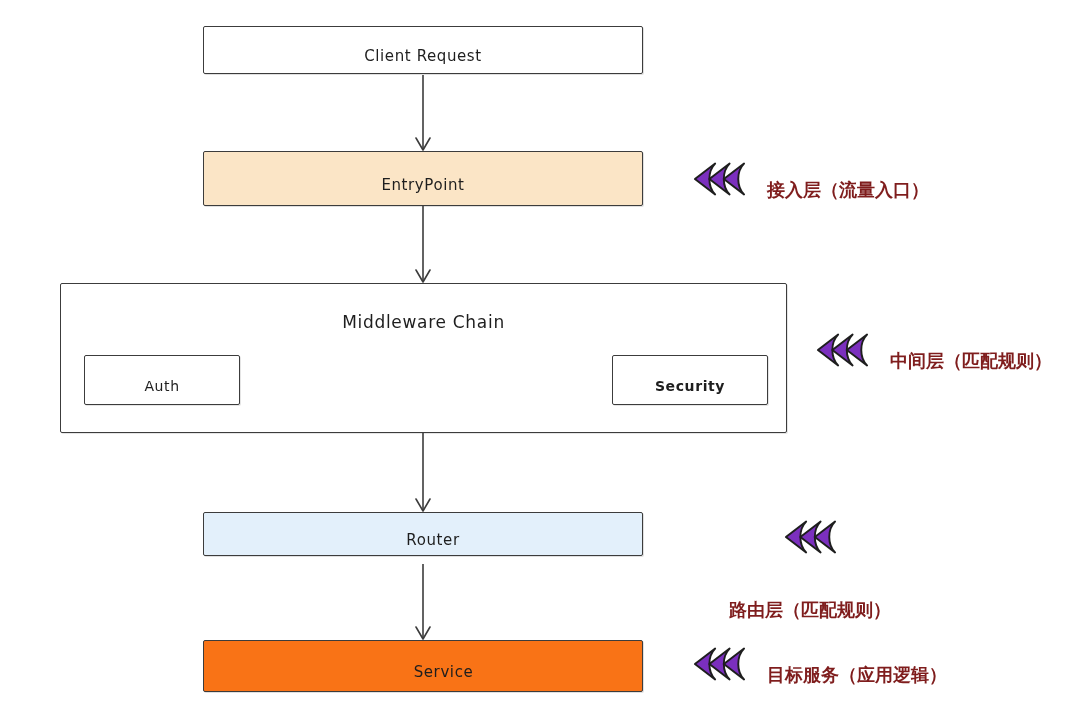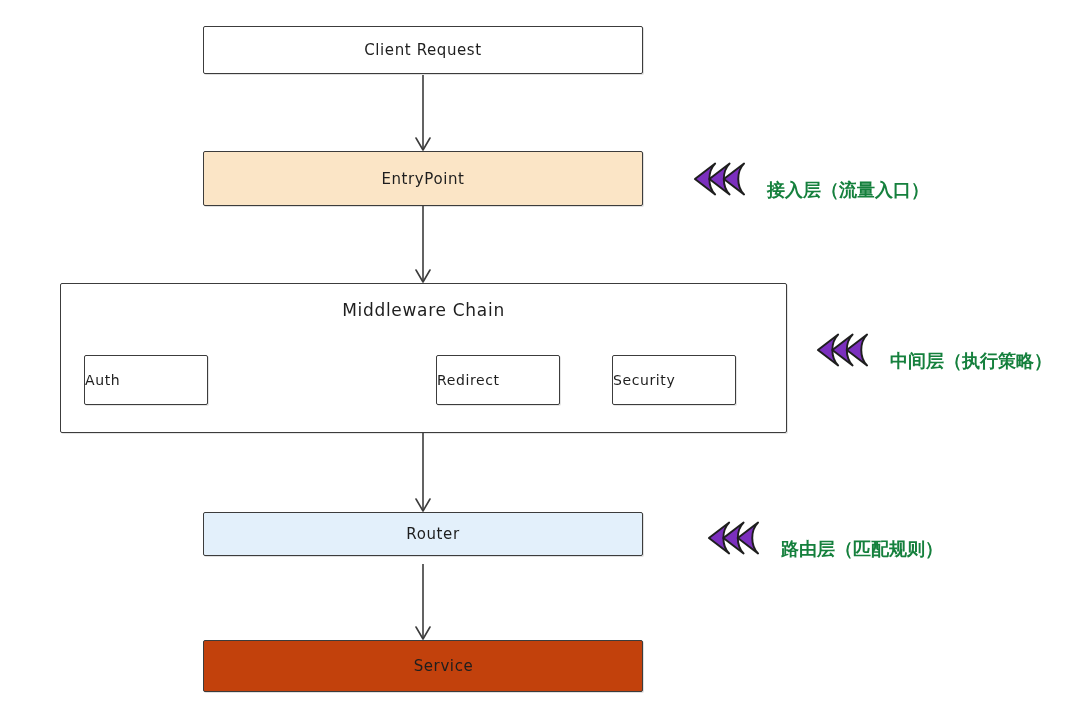--- a/index.html
+++ b/index.html
@@ -20,20 +20,21 @@
     display: flex;
     align-items: center;
     justify-content: center;
     box-shadow: 1px 1px 0 rgba(0,0,0,0.12);
   }
   .node-label {
     font-size: 15px;
     letter-spacing: 0.6px;
     color: #1e1e1e;
     white-space: nowrap;
+    margin-top: 12px;
   }
   .client  { left: 203px; top: 26px;  width: 440px; height: 48px; }
   .entry   { left: 203px; top: 151px; width: 440px; height: 55px; }
   .router  { left: 203px; top: 512px; width: 440px; height: 44px; padding-left: 20px; }
   .service { left: 203px; top: 640px; width: 440px; height: 52px; }
 
   .mw-outer {
     position: absolute;
     left: 60px; top: 283px; width: 727px; height: 150px;
     border: 1.6px solid #3c3c3c;
@@ -44,64 +45,64 @@
   .mw-title {
     position: absolute;
     top: 16px; left: 0; right: 0;
     text-align: center;
     font-size: 17px;
     letter-spacing: 0.7px;
     color: #1e1e1e;
   }
   .mw-child {
     position: absolute;
-    top: 71px; width: 124px; height: 50px;
+    top: 71px; width: 156px; height: 50px;
     border: 1.4px solid #3c3c3c;
     border-radius: 2px;
     background: #ffffff;
-    display: flex; align-items: center; justify-content: flex-start;
+    display: flex; align-items: center; justify-content: center;
     box-shadow: 1px 1px 0 rgba(0,0,0,0.10);
   }
   .mw-child .node-label { font-size: 14px; }
   .mw-c0 { left: 23px; }
   .mw-c1 { left: 199px; }
   .mw-c2 { left: 375px; }
-  .mw-c3 { left: 551px; }
+  .mw-c3 { left: 551px; font-weight: bold; }
 
   .arrow { position: absolute; left: 413px; width: 20px; }
   .arrow line, .arrow polyline {
     stroke: #3c3c3c; stroke-width: 1.6; fill: none;
     stroke-linecap: round; stroke-linejoin: round;
   }
   .a1 { top: 75px;  height: 76px; }
   .a2 { top: 206px; height: 77px; }
   .a3 { top: 433px; height: 79px; }
   .a4 { top: 564px; height: 76px; }
 
   .annotation {
     position: absolute;
     display: flex;
     align-items: center;
     gap: 22px;
     height: 38px;
   }
   .ann1 { left: 693px; top: 160px; }
   .ann2 { left: 816px; top: 331px; }
-  .ann3 { left: 707px; top: 519px; }
+  .ann3 { left: 729px; top: 519px; flex-direction: column; }
   .ann4 { left: 693px; top: 645px; }
   .chevron-icon { width: 52px; height: 36px; flex: 0 0 auto; }
   .chevron-icon path {
     stroke: #1e1e1e;
     stroke-width: 2;
     stroke-linejoin: round;
   }
   .annotation-label {
     font-size: 18px;
     font-weight: bold;
-    color: #15803d;
+    color: #7f1d1d;
     white-space: nowrap;
     margin-top: 21px;
   }
 </style>
 </head>
 <body>
 
 <div class="canvas">
 
   <div class="node client" style="background-color: rgb(255, 255, 255);">
@@ -129,35 +130,32 @@
   <svg class="arrow a2" viewBox="0 0 20 77">
     <line x1="10" y1="0" x2="10" y2="75"></line>
     <polyline points="3,64 10,76 17,64"></polyline>
   </svg>
 
   <div class="mw-outer" style="background-color: rgb(255, 255, 255); padding-left: 36px;">
     <div class="mw-title node-label">Middleware Chain</div>
     <div class="mw-child mw-c0">
       <span class="node-label">Auth</span>
     </div>
-    <div class="mw-child mw-c2">
-      <span class="node-label">Redirect</span>
-    </div>
     <div class="mw-child mw-c3">
       <span class="node-label">Security</span>
     </div>
   </div>
 
   <div class="annotation ann2">
     <svg class="chevron-icon" viewBox="0 0 54 36" style="fill: rgb(123, 47, 190);">
       <path d="M 23 2 C 15 10, 15 26, 23 34 L 2 18 Z"></path>
       <path transform="translate(15,0)" d="M 23 2 C 15 10, 15 26, 23 34 L 2 18 Z"></path>
       <path transform="translate(30,0)" d="M 23 2 C 15 10, 15 26, 23 34 L 2 18 Z"></path>
     </svg>
-    <span class="annotation-label">中间层（执行策略）</span>
+    <span class="annotation-label">中间层（匹配规则）</span>
   </div>
 
   <svg class="arrow a3" viewBox="0 0 20 79">
     <line x1="10" y1="0" x2="10" y2="77"></line>
     <polyline points="3,66 10,78 17,66"></polyline>
   </svg>
 
   <div class="node router" style="background-color: rgb(227, 240, 251);">
     <span class="node-label">Router</span>
   </div>
@@ -169,18 +167,26 @@
       <path transform="translate(30,0)" d="M 23 2 C 15 10, 15 26, 23 34 L 2 18 Z"></path>
     </svg>
     <span class="annotation-label">路由层（匹配规则）</span>
   </div>
 
   <svg class="arrow a4" viewBox="0 0 20 76">
     <line x1="10" y1="0" x2="10" y2="74"></line>
     <polyline points="3,63 10,75 17,63"></polyline>
   </svg>
 
-  <div class="node service" style="background-color: #c2410c; padding-left: 41px;">
+  <div class="node service" style="background-color: #f97316; padding-left: 41px;">
     <span class="node-label">Service</span>
   </div>
 
+  <div class="annotation ann4">
+    <svg class="chevron-icon" viewBox="0 0 54 36" style="fill: rgb(123, 47, 190);">
+      <path d="M 23 2 C 15 10, 15 26, 23 34 L 2 18 Z"></path>
+      <path transform="translate(15,0)" d="M 23 2 C 15 10, 15 26, 23 34 L 2 18 Z"></path>
+      <path transform="translate(30,0)" d="M 23 2 C 15 10, 15 26, 23 34 L 2 18 Z"></path>
+    </svg>
+    <span class="annotation-label">目标服务（应用逻辑）</span>
+  </div>
 
 </div>
 
 </body></html>

